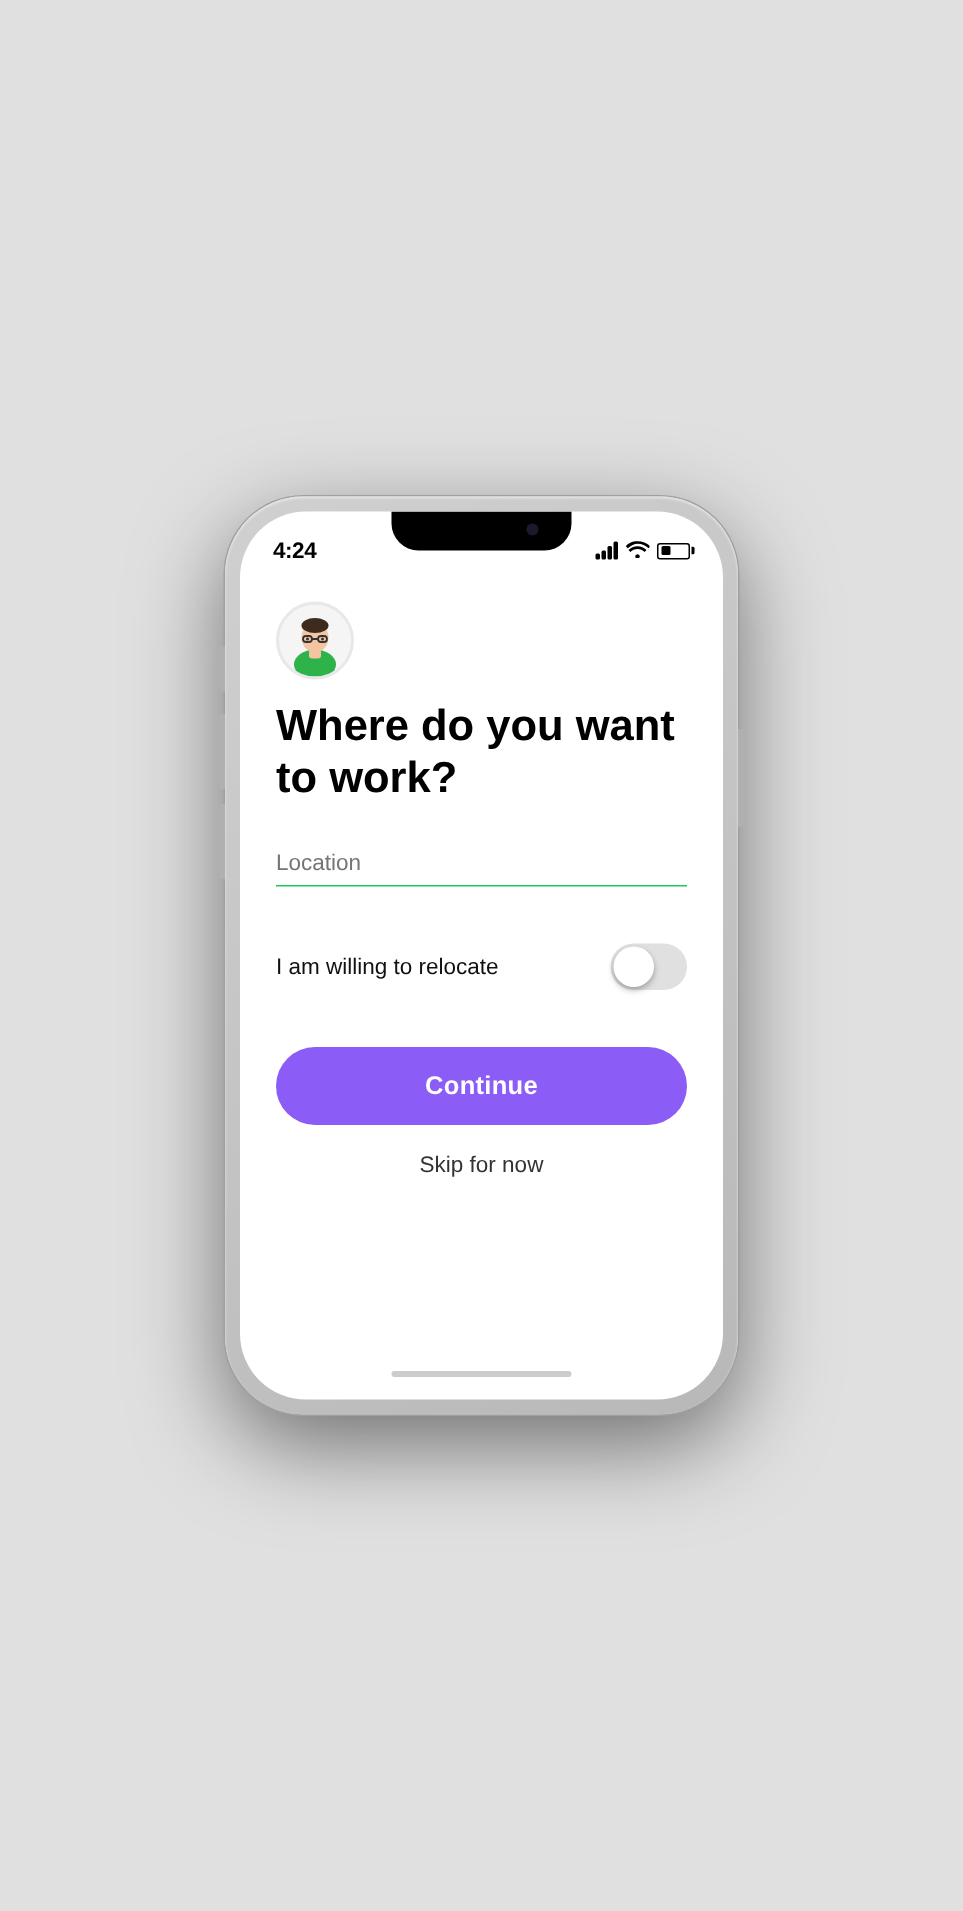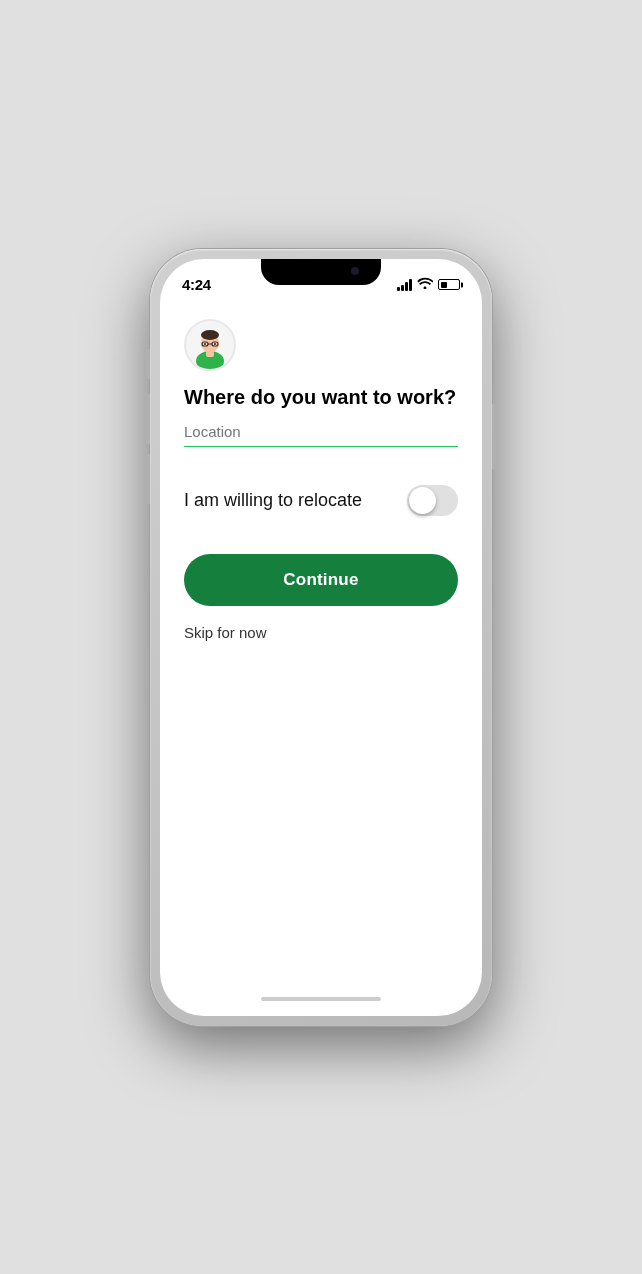--- a/index.html
+++ b/index.html
@@ -8,21 +8,21 @@
       background: #e0e0e0;
       display: flex;
       justify-content: center;
       align-items: center;
       min-height: 100vh;
       font-family: -apple-system, BlinkMacSystemFont, 'Helvetica Neue', Arial, sans-serif;
     }
 
     .phone-outer {
       width: 342px;
-      height: 777px;
+      height: 612px;
       background: linear-gradient(145deg, #d0d0d0, #b8b8b8);
       border-radius: 52px;
       padding: 10px;
       box-shadow:
         0 0 0 1px #a0a0a0,
         0 20px 60px rgba(0,0,0,0.5),
         inset 0 1px 2px rgba(255,255,255,0.6);
       position: relative;
     }
 
@@ -202,25 +202,25 @@
       margin-bottom: 14px;
     }
 
     .avatar-svg {
       width: 48px;
       height: 48px;
     }
 
     
     .page-title {
-      font-size: 20px;
+      font-size: 29px;
       font-weight: 700;
       color: #000;
       line-height: 1.2;
-      margin-bottom: 8px;
+      margin-bottom: 24px;
     }
 
     
     .location-input-container {
       margin-bottom: 24px;
     }
 
     .location-input {
       width: 100%;
       border: none;
@@ -235,21 +235,21 @@
     
     .toggle-row {
       display: flex;
       justify-content: space-between;
       align-items: center;
       padding: 14px 0;
       border-bottom: none;
     }
 
     .toggle-label {
-      font-size: 18px;
+      font-size: 15px;
       color: #111;
     }
 
     
     .toggle-switch {
       width: 51px;
       height: 31px;
       border-radius: 16px;
       position: relative;
       cursor: pointer;
@@ -281,34 +281,34 @@
     }
 
     .toggle-switch.on .toggle-knob {
       left: 22px;
     }
 
     
     .continue-button {
       width: 100%;
       padding: 16px;
-      background: #15803d;
+      background: #8b5cf6;
       color: #fff;
       font-size: 17px;
       font-weight: 600;
       border: none;
       border-radius: 30px;
       cursor: pointer;
       margin-top: 24px;
       letter-spacing: 0.2px;
     }
 
     
     .skip-link {
-      text-align: left;
+      text-align: center;
       margin-top: 18px;
       color: #333;
       font-size: 15px;
       cursor: pointer;
     }
 
     
     .home-indicator {
       height: 34px;
       display: flex;

